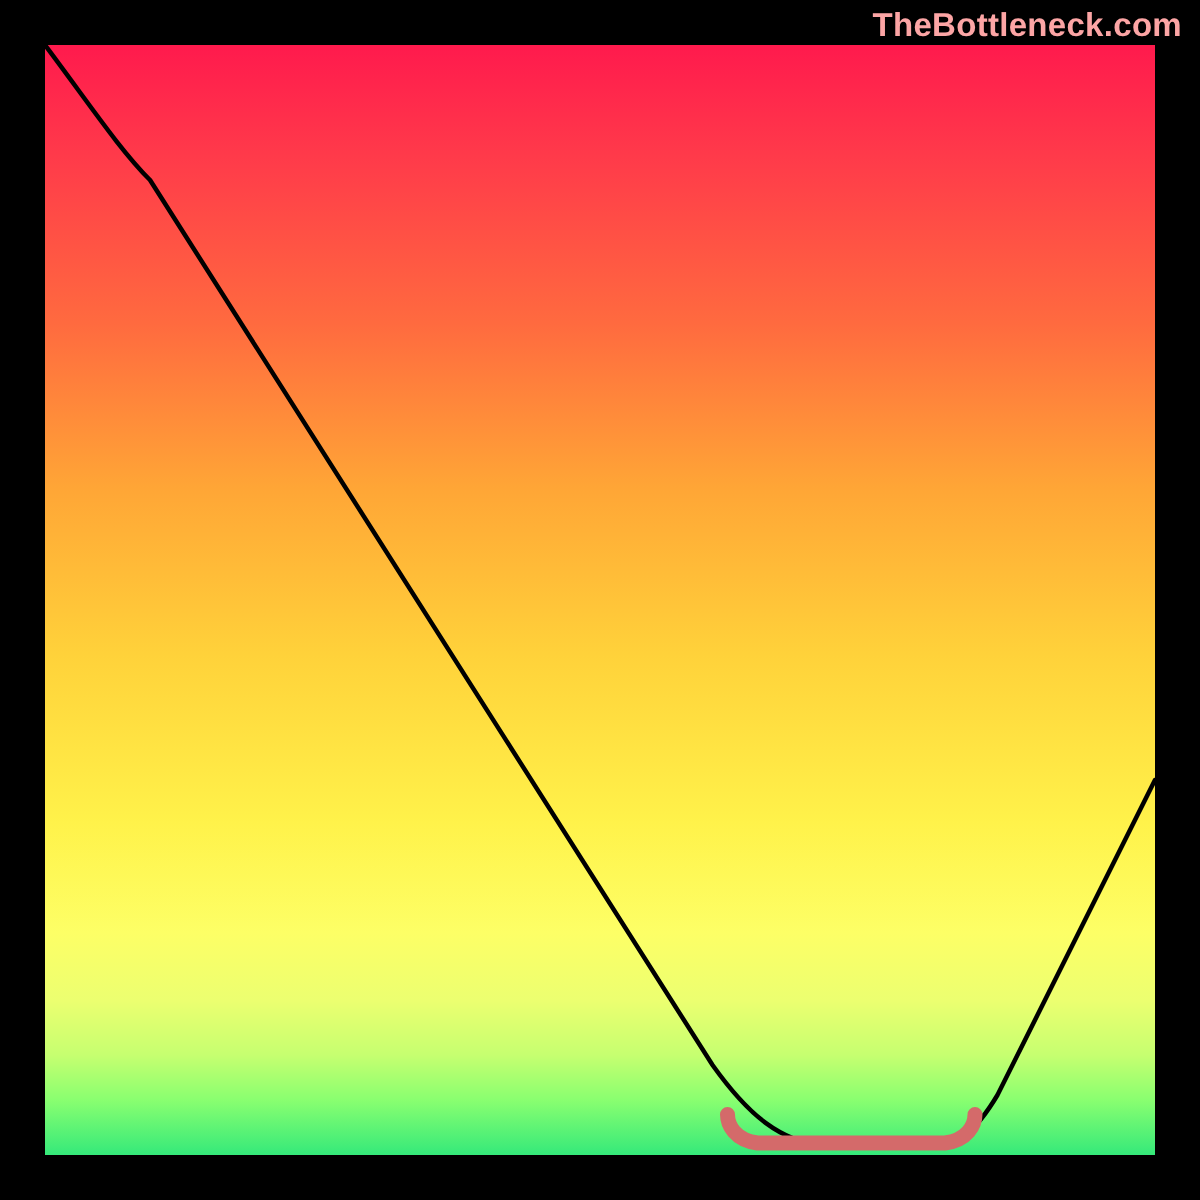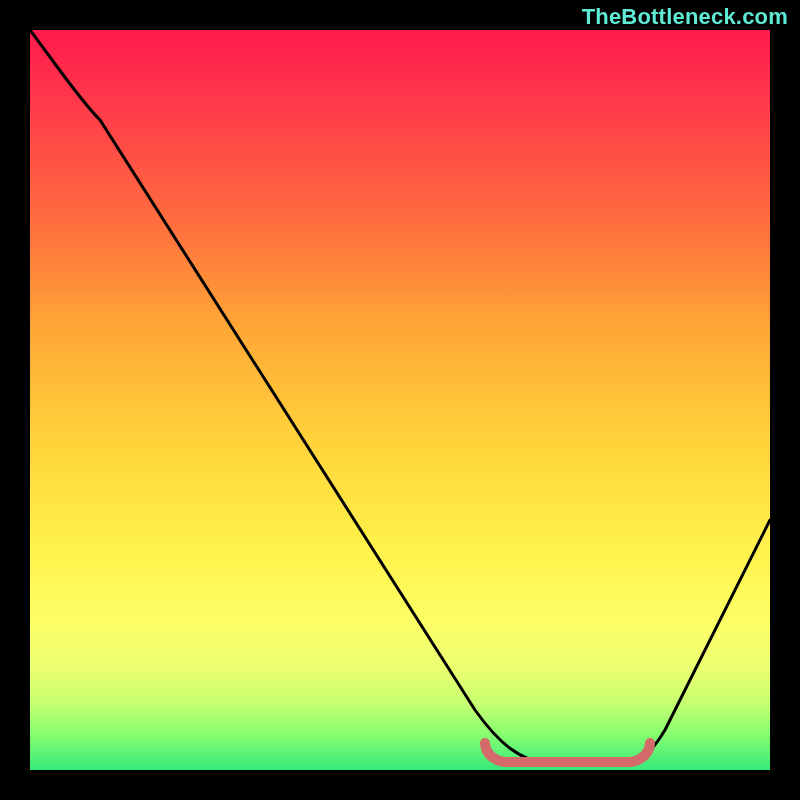--- a/index.html
+++ b/index.html
@@ -42,21 +42,21 @@
       #8aff70 95%,
       #35e97a 100%);
   }
   .watermark {
     position: absolute;
     top: 4px;
     right: 12px;
     font-family: Arial, Helvetica, sans-serif;
     font-size: 22px;
     font-weight: 600;
-    color: #5eead4;
+    color: #fca5a5;
     letter-spacing: 0.2px;
   }
   svg.curve {
     position: absolute;
     inset: 0;
     width: 740px;
     height: 740px;
   }
 </style>
 </head>

